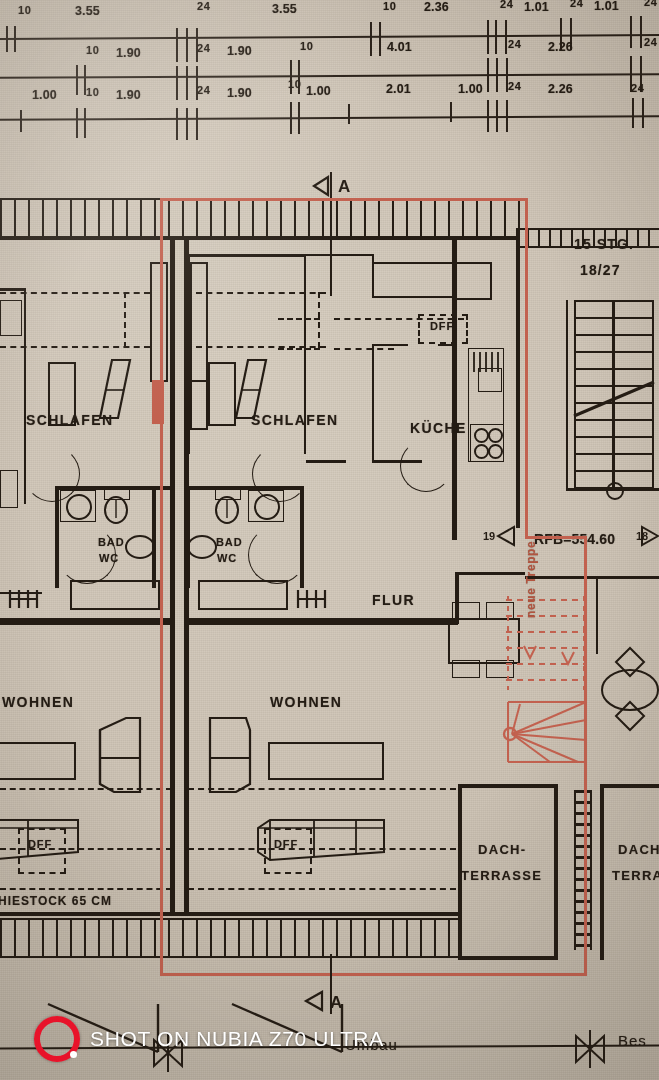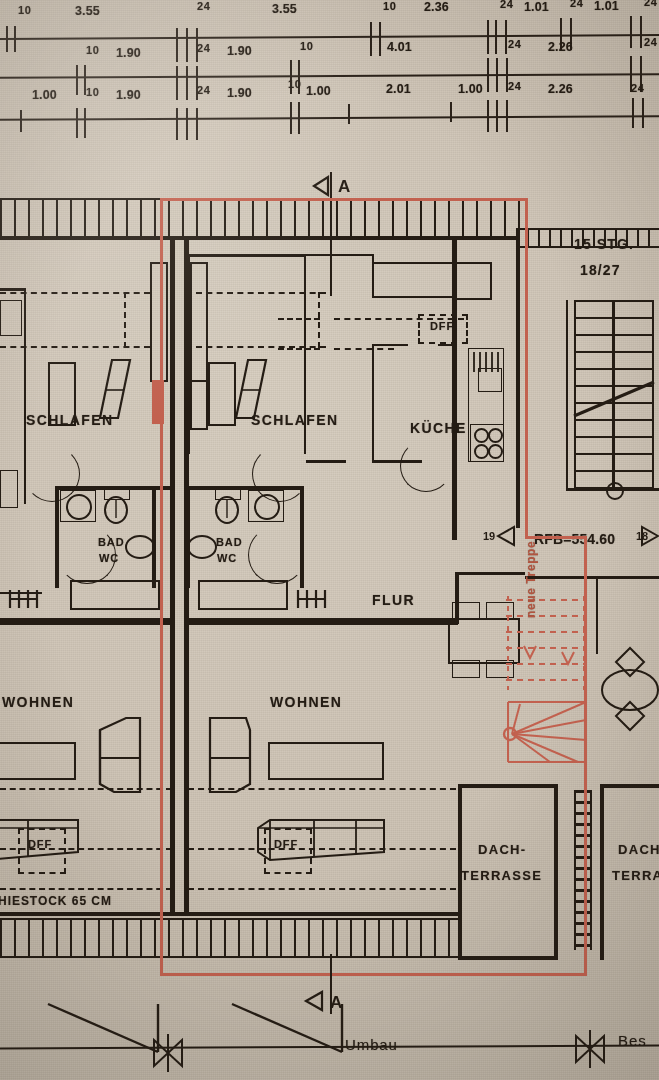--- a/index.html
+++ b/index.html
@@ -573,14 +573,18 @@
     <path d="M22 4 L22 42" stroke="#241c14" stroke-width="2"></path>
     <path d="M8 10 L22 23 L8 36 Z" fill="none" stroke="#241c14" stroke-width="2"></path>
     <path d="M36 10 L22 23 L36 36 Z" fill="none" stroke="#241c14" stroke-width="2"></path>
   </svg>
   <div class="lbl faint" style="left:345px;top:1036px;font-weight:400;font-size:15px;">Umbau</div>
   <div class="lbl faint" style="left:618px;top:1032px;font-weight:400;font-size:15px;">Bes</div>
 
   <div class="glare"></div>
   <div class="vignette"></div>
 
+  <div class="wm" style="left:34px;top:1016px;">
+    <div class="wm-logo"></div>
+    <div class="wm-text">SHOT ON NUBIA Z70 ULTRA</div>
+  </div>
 
 </div>
 
 </body></html>

